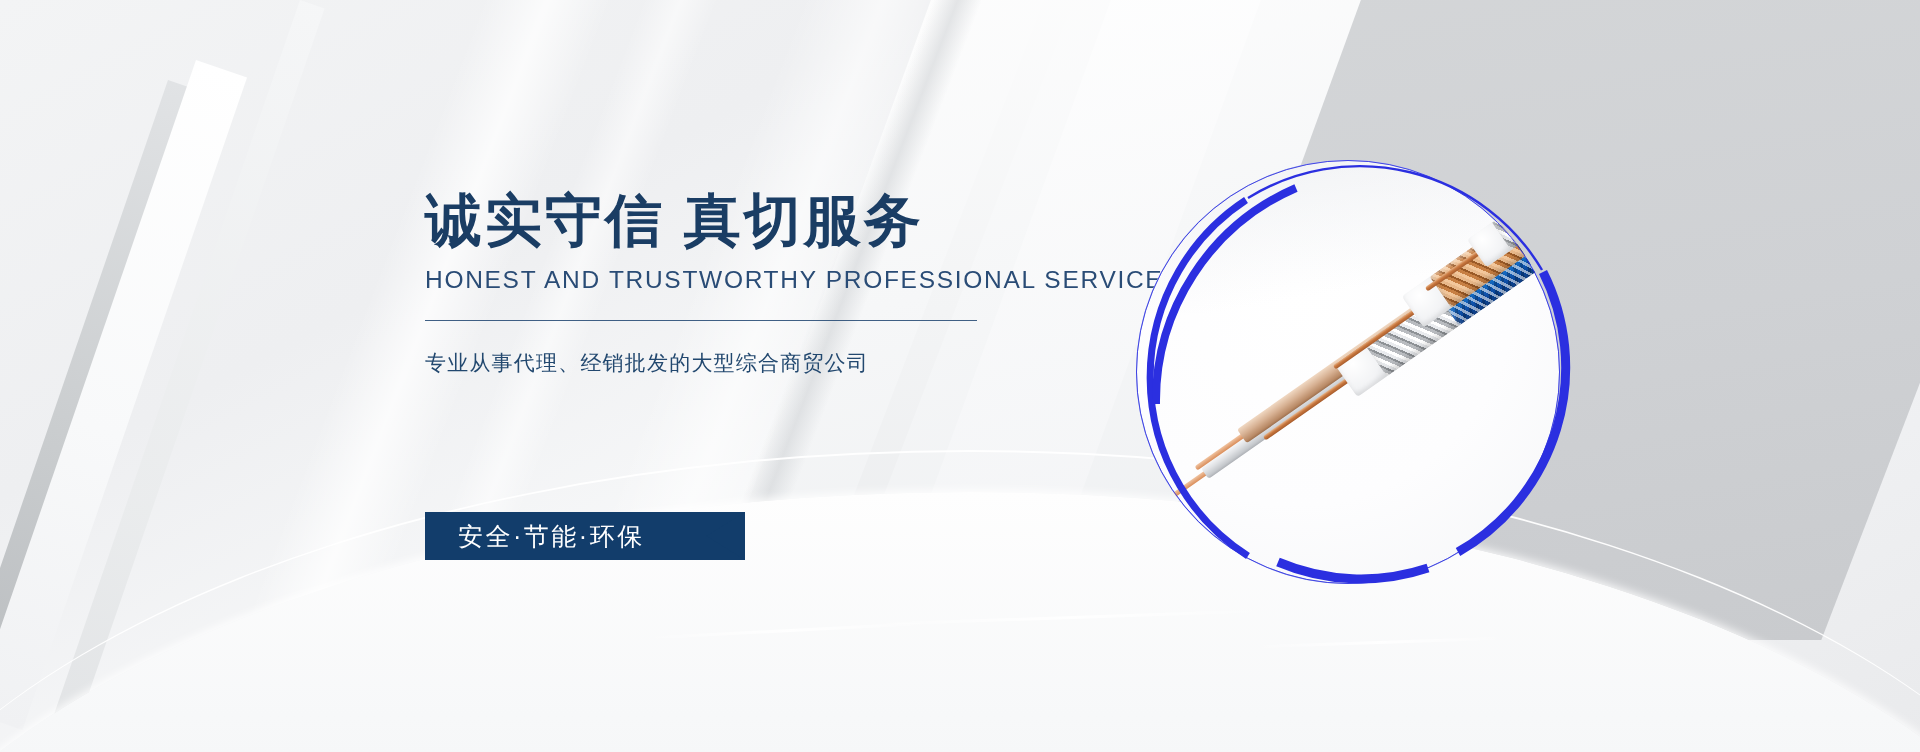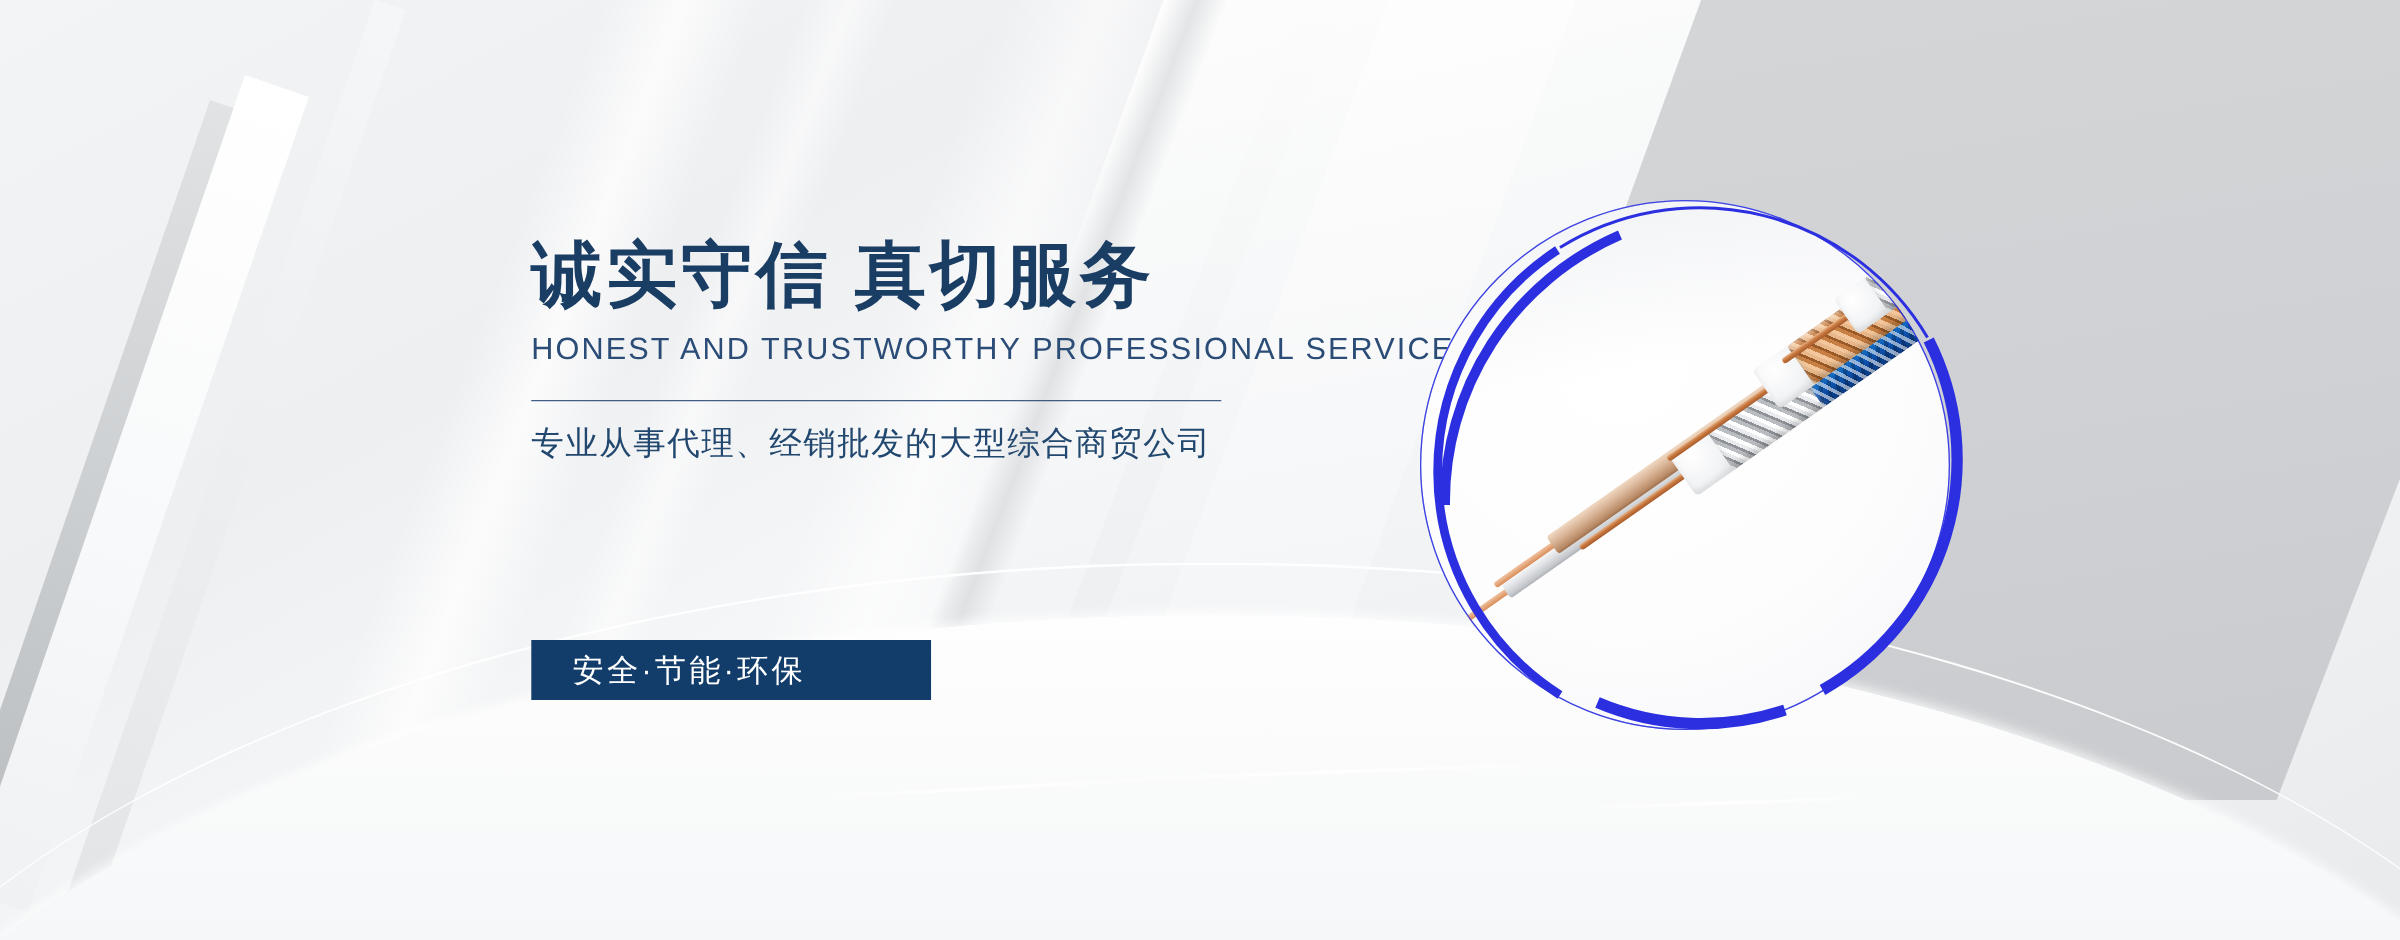--- a/index.html
+++ b/index.html
@@ -152,22 +152,22 @@
     letter-spacing:1.7px;
     white-space:nowrap;
   }
   .divider{
     margin-top:26px;
     width:552px; height:0;
     border-top:1.6px solid #1f4470;
     opacity:.85;
   }
   .desc{
-    margin-top:16px;
-    font-size:26px;
+    margin-top:28px;
+    font-size:21px;
     color:#22486f;
     letter-spacing:1.2px;
     white-space:nowrap;
   }
 
   
   .badge{
     position:absolute; left:425px; top:478px;
     width:320px; height:48px;
     background:#123d6b;

